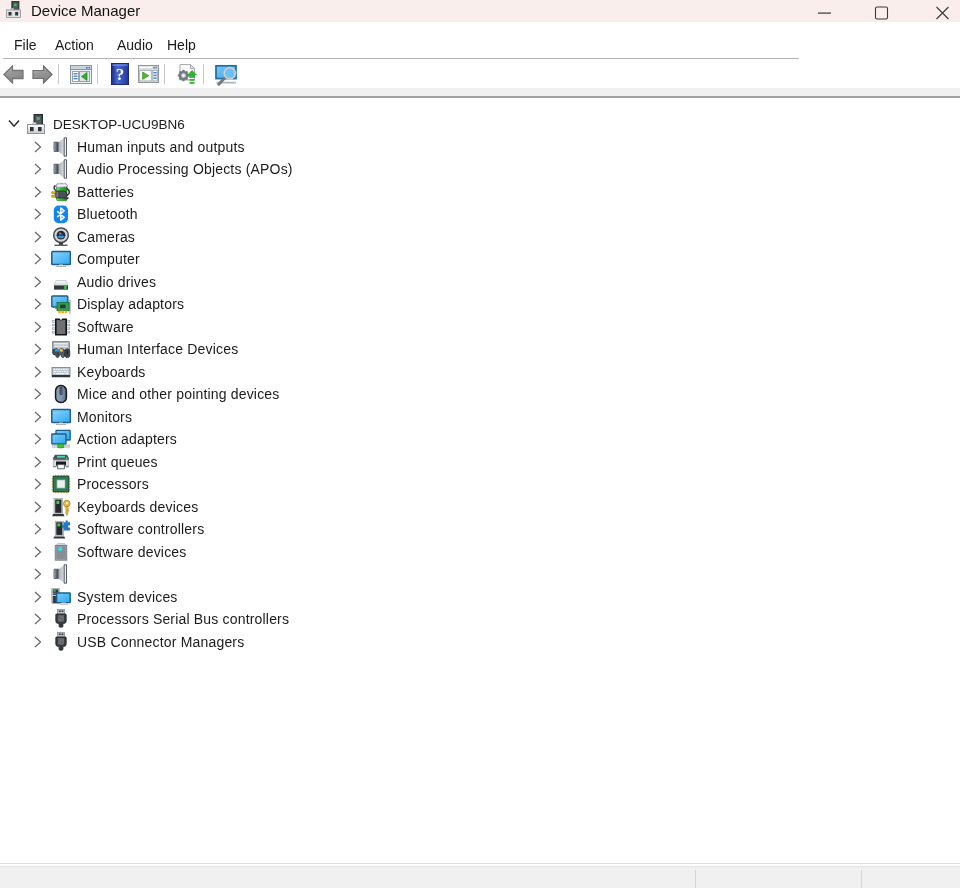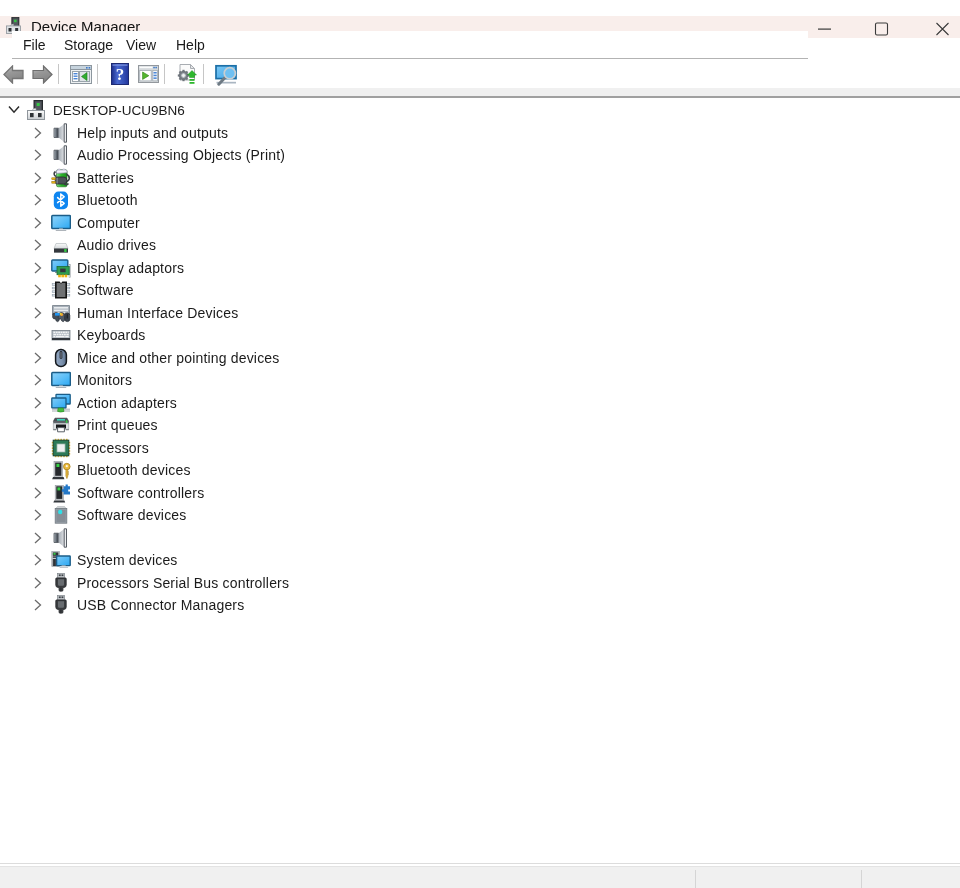--- a/index.html
+++ b/index.html
@@ -1,28 +1,28 @@
 <!DOCTYPE html>
 <html><head>
 <meta charset="utf-8">
 <style>
 * { margin:0; padding:0; box-sizing:border-box; }
 html,body { width:960px; height:888px; font-family:"Liberation Sans",sans-serif; background:#ffffff; overflow:hidden; }
 body { position:relative; }
-.titlebar { position:absolute; left:0; top:0; width:960px; height:22px; background:#f9eeeb;margin-top:16px; }
+.titlebar { position:absolute; left:0; top:0; width:960px; height:22px; background:#f9eeeb; }
 .titlebar .appicon { position:absolute; left:6px; top:1px; }
 .titlebar .title { position:absolute; left:31px; top:2px; font-size:15px; color:#121212; }
 .capbtn { position:absolute; top:0; height:31px; }
-.menubar { position:absolute; left:12px; top:31px; width:796px; height:28px; background:#ffffff; border-bottom:1px solid #b3b3b3; font-size:14px; color:#1a1a1a; }
+.menubar { position:absolute; left:3px; top:31px; width:796px; height:28px; background:#ffffff; border-bottom:1px solid #b3b3b3; font-size:14px; color:#1a1a1a; }
 .menubar span { position:absolute; top:6px; }
 .toolbar { position:absolute; left:0; top:60px; width:960px; height:28px; background:#ffffff; }
 .tsep { position:absolute; top:4px; width:1px; height:20px; background:#c6c6c6; }
 .tstrip { position:absolute; left:0; top:88px; width:960px; height:8px; background:#f0f0f0; }
 .tline { position:absolute; left:0; top:96px; width:960px; height:2px; background:#a0a0a0; }
-.tree { position:absolute; left:0; top:98px; width:766px; padding-top:1px; }
+.tree { position:absolute; left:0; top:98px; width:766px; padding-top:15px; }
 .row { position:relative; height:22.5px; font-size:14px; color:#1b1b1b; }
 .row .lbl { position:absolute; left:77px; top:50%; transform:translateY(-50%); white-space:nowrap; letter-spacing:0.18px; }
 .row .chev { position:absolute; left:31px; top:50%; transform:translateY(-50%); }
 .row .icn { position:absolute; left:51px; top:50%; transform:translateY(-50%); width:20px; height:20px; }
 .row.root .lbl { left:53px; font-size:13.5px; letter-spacing:0; }
 .row.root .chev { left:7px; }
 .row.root .icn { left:27px; width:18px; height:20px; }
 .statusgap { position:absolute; left:0; top:863px; width:960px; height:1px; background:#dcdcdc; }
 .statusbar { position:absolute; left:0; top:866px; width:960px; height:22px; background:#f0f0f0; border-top:1px solid #e3e3e3; }
 .sdiv { position:absolute; top:3px; width:1px; height:19px; background:#d5d5d5; }
@@ -45,22 +45,22 @@
     </svg>
   <svg class="capbtn" style="left:858px" width="46" height="31" viewBox="0 0 46 31">
       <rect x="17.5" y="7" width="12" height="12" fill="none" stroke="#3a3a3a" stroke-width="1.1" rx="1.5"></rect>
     </svg>
   <svg class="capbtn" style="left:919px" width="46" height="31" viewBox="0 0 46 31">
       <path d="M17.5 7 L29.5 19 M29.5 7 L17.5 19" stroke="#3a3a3a" stroke-width="1.1"></path>
     </svg>
 </div>
 <div class="menubar">
   <span style="left:11px">File</span>
-  <span style="left:52px">Storage</span>
-  <span style="left:114px">View</span>
+  <span style="left:52px">Action</span>
+  <span style="left:114px">Audio</span>
   <span style="left:164px">Help</span>
 </div>
 <div class="toolbar">
   <div class="tsep" style="left:58px"></div>
   <div class="tsep" style="left:97px"></div>
   <div class="tsep" style="left:164px"></div>
   <div class="tsep" style="left:203px"></div>
   <svg style="position:absolute;left:3px;top:5px" width="21" height="19" viewBox="0 0 21 19">
     <defs>
         <linearGradient id="garr" x1="0" y1="0" x2="0.35" y2="1">
@@ -181,21 +181,21 @@
             </linearGradient>
 <linearGradient id="gsp2" x1="0" y1="0" x2="1" y2="0">
               <stop offset="0" stop-color="#a6adb5"></stop>
               <stop offset="1" stop-color="#e0e3e6"></stop>
             </linearGradient>
           </defs>
 <path d="M3 5.2 h4.6 v9.3 H3 Z" fill="url(#gsp1)" stroke="#4c535b" stroke-width="0.8"></path>
 <path d="M7.6 5.2 L13.2 1 V19 L7.6 14.5 Z" fill="url(#gsp2)"></path>
 <path d="M13.2 0.8 h2.3 v18.4 h-2.3 Z" fill="#eceef0" stroke="#454b52" stroke-width="0.9"></path>
 </svg></span>
-      <span class="lbl">Help inputs and outputs</span>
+      <span class="lbl">Human inputs and outputs</span>
     </div>
     <div class="row">
       <span class="chev"><svg width="12" height="16" viewBox="0 0 12 16">
           <path d="M4 4.5 L9.5 9.5 L4 14.5" fill="none" stroke="#6b6b6b" stroke-width="1.3"></path>
         </svg></span>
       <span class="icn"><svg width="20" height="20" viewBox="0 0 20 20">
 <defs>
             <linearGradient id="gsp1" x1="0" y1="0" x2="1" y2="0">
               <stop offset="0" stop-color="#e2e5e8"></stop>
               <stop offset="0.18" stop-color="#8f97a0"></stop>
@@ -204,21 +204,21 @@
             </linearGradient>
 <linearGradient id="gsp2" x1="0" y1="0" x2="1" y2="0">
               <stop offset="0" stop-color="#a6adb5"></stop>
               <stop offset="1" stop-color="#e0e3e6"></stop>
             </linearGradient>
           </defs>
 <path d="M3 5.2 h4.6 v9.3 H3 Z" fill="url(#gsp1)" stroke="#4c535b" stroke-width="0.8"></path>
 <path d="M7.6 5.2 L13.2 1 V19 L7.6 14.5 Z" fill="url(#gsp2)"></path>
 <path d="M13.2 0.8 h2.3 v18.4 h-2.3 Z" fill="#eceef0" stroke="#454b52" stroke-width="0.9"></path>
 </svg></span>
-      <span class="lbl">Audio Processing Objects (Print)</span>
+      <span class="lbl">Audio Processing Objects (APOs)</span>
     </div>
     <div class="row">
       <span class="chev"><svg width="12" height="16" viewBox="0 0 12 16">
           <path d="M4 4.5 L9.5 9.5 L4 14.5" fill="none" stroke="#6b6b6b" stroke-width="1.3"></path>
         </svg></span>
       <span class="icn"><svg width="20" height="20" viewBox="0 0 20 20">
 <defs>
             <linearGradient id="gbt1" x1="0" y1="0" x2="1" y2="0">
               <stop offset="0" stop-color="#7fe07f"></stop>
               <stop offset="0.45" stop-color="#2cb52c"></stop>
@@ -241,20 +241,35 @@
     </div>
     <div class="row">
       <span class="chev"><svg width="12" height="16" viewBox="0 0 12 16">
           <path d="M4 4.5 L9.5 9.5 L4 14.5" fill="none" stroke="#6b6b6b" stroke-width="1.3"></path>
         </svg></span>
       <span class="icn"><svg width="20" height="20" viewBox="0 0 20 20">
 <rect x="2.8" y="1.6" width="14.2" height="17.6" rx="4.6" fill="#0f86f0"></rect>
 <path d="M9.8 4 V16.2 M9.8 4 L13.2 6.8 L6.6 12.6 M9.8 16.2 L13.2 13.4 L6.6 7.6" fill="none" stroke="#ffffff" stroke-width="1.5" stroke-linecap="round" stroke-linejoin="round"></path>
 </svg></span>
       <span class="lbl">Bluetooth</span>
+    </div>
+    <div class="row">
+      <span class="chev"><svg width="12" height="16" viewBox="0 0 12 16">
+          <path d="M4 4.5 L9.5 9.5 L4 14.5" fill="none" stroke="#6b6b6b" stroke-width="1.3"></path>
+        </svg></span>
+      <span class="icn"><svg width="20" height="20" viewBox="0 0 20 20">
+<circle cx="10" cy="8.2" r="7.3" fill="#d2d6da" stroke="#46494d" stroke-width="1.5"></circle>
+<circle cx="10" cy="8.2" r="4.4" fill="#26292d"></circle>
+<path d="M6.2 9.2 a4.4 4.4 0 0 0 7.6 0 L10 8.2 Z" fill="#3796d8"></path>
+<circle cx="10" cy="7.6" r="1.7" fill="#2b4fa0"></circle>
+<circle cx="9" cy="6.4" r="0.9" fill="#7ea6e8"></circle>
+<rect x="8" y="15.3" width="4" height="2.6" fill="#3a3e42"></rect>
+<rect x="3.5" y="17.6" width="13" height="1.3" fill="#4a4e52"></rect>
+</svg></span>
+      <span class="lbl">Cameras</span>
     </div>
     <div class="row">
       <span class="chev"><svg width="12" height="16" viewBox="0 0 12 16">
           <path d="M4 4.5 L9.5 9.5 L4 14.5" fill="none" stroke="#6b6b6b" stroke-width="1.3"></path>
         </svg></span>
       <span class="icn"><svg width="20" height="20" viewBox="0 0 20 20">
 <defs>
             <linearGradient id="gmn1" x1="0" y1="0" x2="1" y2="1">
               <stop offset="0" stop-color="#8ed3fa"></stop>
               <stop offset="0.55" stop-color="#59bdf7"></stop>
@@ -490,21 +505,21 @@
       <span class="icn"><svg width="20" height="20" viewBox="0 0 20 20">
 <rect x="3" y="1.6" width="8.6" height="15.4" fill="#c9cdd1" stroke="#8f959b" stroke-width="0.6"></rect>
 <rect x="4.2" y="2.6" width="6.2" height="13.2" fill="#26292d"></rect>
 <rect x="5.4" y="3.8" width="3" height="3.2" fill="#35cf43"></rect>
 <path d="M2 17 H12.6 L13.4 19.2 H1.2 Z" fill="#33373c"></path>
 <circle cx="15.8" cy="6.6" r="3.3" fill="#e8b93c" stroke="#a9801c" stroke-width="0.8"></circle>
 <circle cx="15.8" cy="6.2" r="1.1" fill="#fdf6e3"></circle>
 <path d="M14.9 9.5 h1.9 L16.9 16 l-1 2.6 -1 -2.6 Z" fill="#e8b93c" stroke="#a9801c" stroke-width="0.6"></path>
 <path d="M16.8 12 h1.2 M16.8 14 h1.2" stroke="#a9801c" stroke-width="0.9"></path>
 </svg></span>
-      <span class="lbl">Bluetooth devices</span>
+      <span class="lbl">Keyboards devices</span>
     </div>
     <div class="row">
       <span class="chev"><svg width="12" height="16" viewBox="0 0 12 16">
           <path d="M4 4.5 L9.5 9.5 L4 14.5" fill="none" stroke="#6b6b6b" stroke-width="1.3"></path>
         </svg></span>
       <span class="icn"><svg width="20" height="20" viewBox="0 0 20 20">
 <rect x="4.2" y="2.4" width="8.2" height="14.6" fill="#c9cdd1" stroke="#8f959b" stroke-width="0.6"></rect>
 <rect x="5.3" y="3.3" width="6" height="12.6" fill="#26292d"></rect>
 <rect x="6.4" y="4.4" width="2.9" height="3" fill="#35cf43"></rect>
 <path d="M3.2 17.6 H13.4 L14.2 19.6 H2.4 Z" fill="#33373c"></path>

